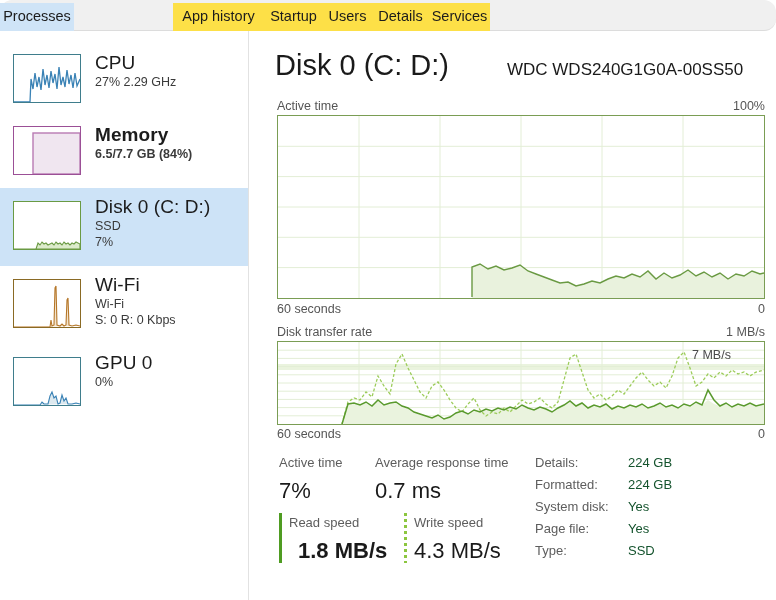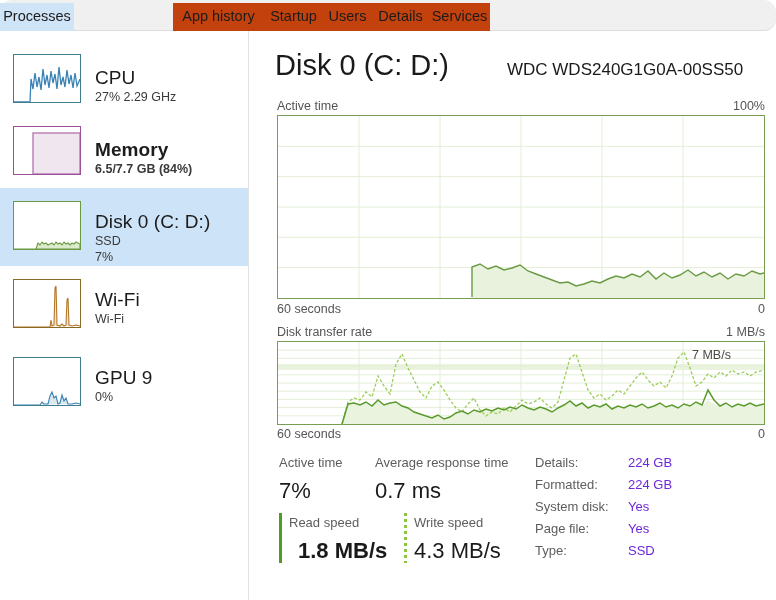--- a/index.html
+++ b/index.html
@@ -29,21 +29,21 @@
     border-radius: 12px;
   }
   .tab {
     position: absolute;
     top: 3px;
     height: 28px;
     line-height: 27px;
     font-size: 14.5px;
     color: #1c1c1c;
     text-align: center;
-    background: #c2410c;
+    background: #fde047;
     box-sizing: border-box;
     white-space: nowrap;
     cursor: default;
   }
   .tab.hover {
     background: #cfe4f7;
   }
   .tab.active {
     background: #ffffff;
     top: 12px;
@@ -83,21 +83,20 @@
     height: 49px;
     background: #ffffff;
     box-sizing: border-box;
     overflow: hidden;
   }
   .thumb svg { display: block; }
   .side-text {
     position: absolute;
     left: 95px;
     right: 4px;
-    margin-top: 15px;
   }
   .side-title {
     font-size: 19px;
     line-height: 22px;
     color: #1c1c1c;
     letter-spacing: 0.1px;
     white-space: nowrap;
   }
   .side-sub {
     font-size: 12.5px;
@@ -202,21 +201,21 @@
 
   .kv-key {
     position: absolute;
     font-size: 13px;
     color: #5d5d5d;
     white-space: nowrap;
   }
   .kv-val {
     position: absolute;
     font-size: 13px;
-    color: #6d28d9;
+    color: #14532d;
     white-space: nowrap;
   }
 </style>
 </head>
 <body>
 
 <div id="tabstrip">
   <div class="tab hover" style="left:0px;width:74px;">Processes</div>
   <div class="tab active" style="left:74px;width:99px;">Performance</div>
   <div class="tab" style="left:173px;width:91px;">App history</div>
@@ -267,31 +266,32 @@
 
   <div class="side-item" style="top:235px;height:78px;padding-left:28px;">
     <div class="thumb" style="top:13px;border:1px solid #8a6a24;">
       <svg width="66" height="47" viewBox="0 0 66 47" preserveAspectRatio="none">
         <polyline points="0,47 36,47 37,40 38,46 40,45 41,8 42,6 43,45 46,46 48,44 50,46 52,45 53,20 54,18 55,45 58,46 62,45 66,46" fill="#f4e4cc" stroke="#b5772a" stroke-width="1.1"></polyline>
       </svg>
     </div>
     <div class="side-text" style="top:8px;">
       <div class="side-title">Wi-Fi</div>
       <div class="side-sub">Wi-Fi</div>
+      <div class="side-sub">S: 0  R: 0 Kbps</div>
     </div>
   </div>
 
   <div class="side-item" style="top:313px;height:78px;">
     <div class="thumb" style="top:13px;border:1px solid #3f7d8c;">
       <svg width="66" height="47" viewBox="0 0 66 47" preserveAspectRatio="none">
         <polyline points="0,47 26,47 28,44 30,46 34,46 36,38 38,34 40,40 42,38 44,46 46,45 48,37 50,43 52,40 54,46 58,46 62,45 66,46" fill="#dde9ef" stroke="#3a82b5" stroke-width="1.1"></polyline>
       </svg>
     </div>
     <div class="side-text" style="top:8px;">
-      <div class="side-title">GPU 9</div>
+      <div class="side-title">GPU 0</div>
       <div class="side-sub">0%</div>
     </div>
   </div>
 </div>
 
 <div id="sidebar-divider"></div>
 
 <div id="main">
   <div id="disk-title">Disk 0 (C: D:)</div>
   <div id="disk-model">WDC WDS240G1G0A-00SS50</div>

